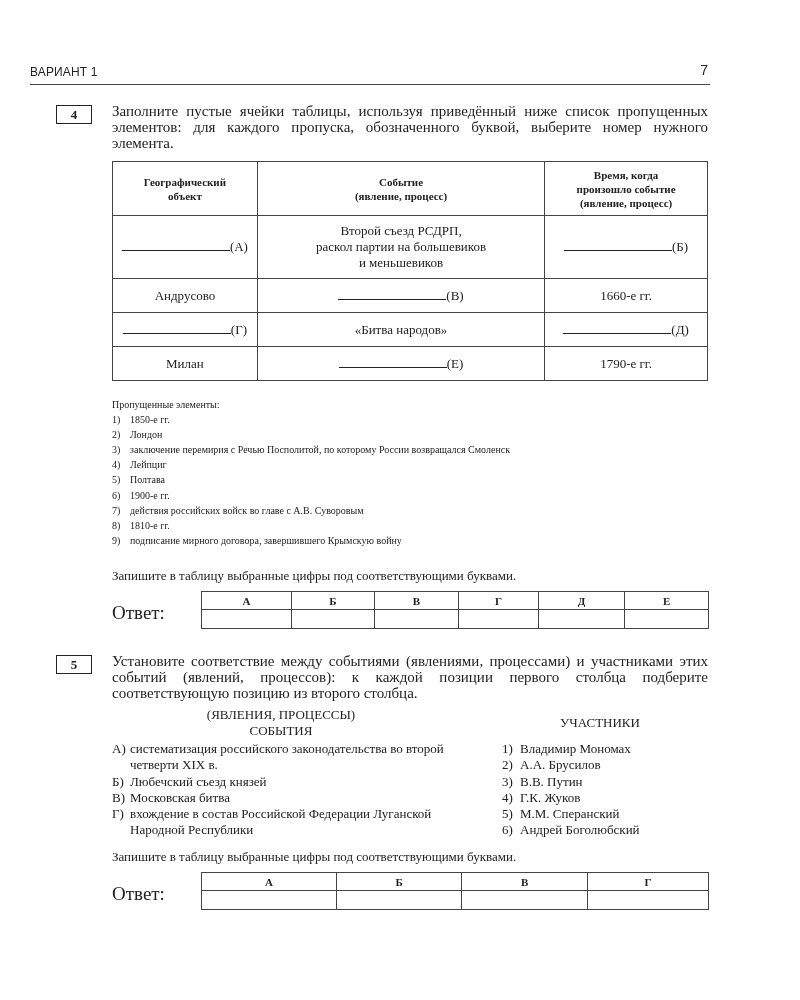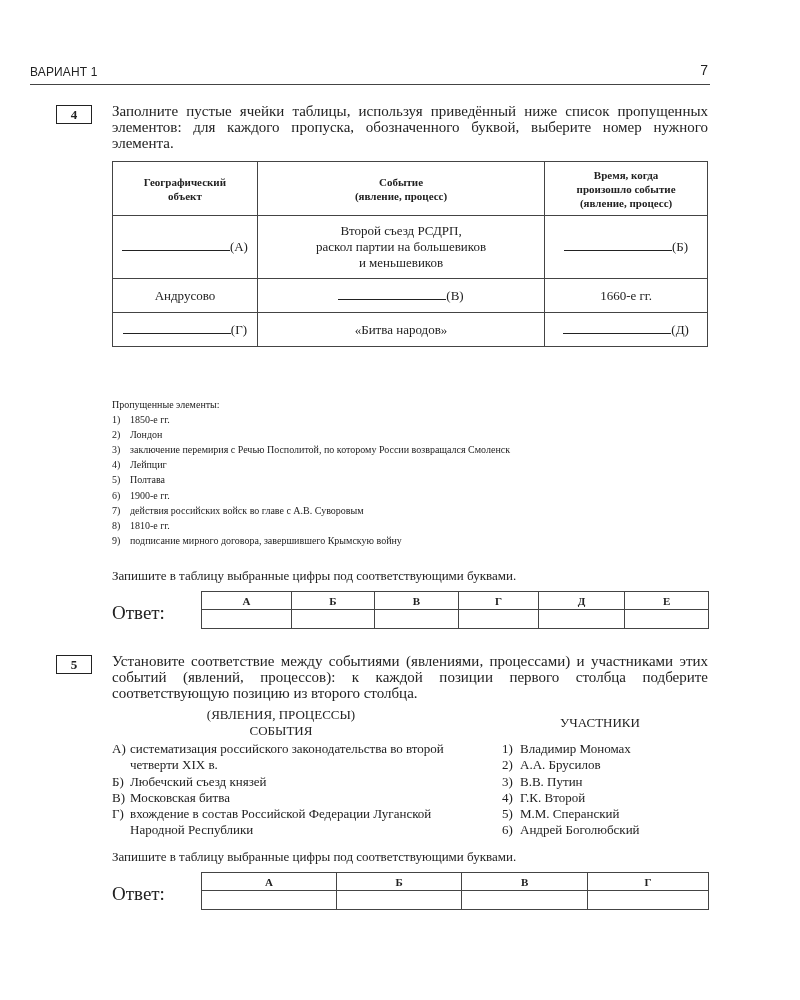--- a/index.html
+++ b/index.html
@@ -74,20 +74,25 @@
   <tr style="height:34px">
     <td>Андрусово</td>
     <td><span class="blank"></span><span>(В)</span></td>
     <td>1660-е гг.</td>
   </tr>
   <tr style="height:34px">
     <td><span class="blank"></span><span>(Г)</span></td>
     <td>«Битва народов»</td>
     <td><span class="blank"></span><span>(Д)</span></td>
   </tr>
+  <tr style="height:34px">
+    <td>Милан</td>
+    <td><span class="blank"></span><span>(Е)</span></td>
+    <td>1790-е гг.</td>
+  </tr>
 </tbody>
   </table>
 
 <div class="abs list" style="top:397px;">
   <div style="padding-left:0">Пропущенные элементы:</div>
   <div><span class="n">1)</span><span>1850-е гг.</span></div>
   <div><span class="n">2)</span><span>Лондон</span></div>
   <div><span class="n">3)</span><span>заключение перемирия с Речью Посполитой, по которому России возвращался Смоленск</span></div>
   <div><span class="n">4)</span><span>Лейпциг</span></div>
   <div><span class="n">5)</span><span>Полтава</span></div>
@@ -133,21 +138,21 @@
   <div><span class="n">А)</span><span>систематизация российского законодательства во второй четверти XIX в.</span></div>
   <div><span class="n">Б)</span><span>Любечский съезд князей</span></div>
   <div><span class="n">В)</span><span>Московская битва</span></div>
   <div><span class="n">Г)</span><span>вхождение в состав Российской Федерации Луганской Народной Республики</span></div>
 </div>
 
 <div class="abs pair" style="left:502px; top:741px; width:210px;">
   <div><span class="n">1)</span><span>Владимир Мономах</span></div>
   <div><span class="n">2)</span><span>А.А. Брусилов</span></div>
   <div><span class="n">3)</span><span>В.В. Путин</span></div>
-  <div><span class="n">4)</span><span>Г.К. Второй</span></div>
+  <div><span class="n">4)</span><span>Г.К. Жуков</span></div>
   <div><span class="n">5)</span><span>М.М. Сперанский</span></div>
   <div><span class="n">6)</span><span>Андрей Боголюбский</span></div>
 </div>
 
 <div class="abs" style="left:112px; top:849px; font-size:13px;">Запишите в таблицу выбранные цифры под соответствующими буквами.</div>
 <div class="abs ans-label" style="left:112px; top:883px;">Ответ:</div>
 <table class="abs ans" style="left:201px; top:872px; width:508px;">
   <tbody>
       <tr>
     <td>А</td>

